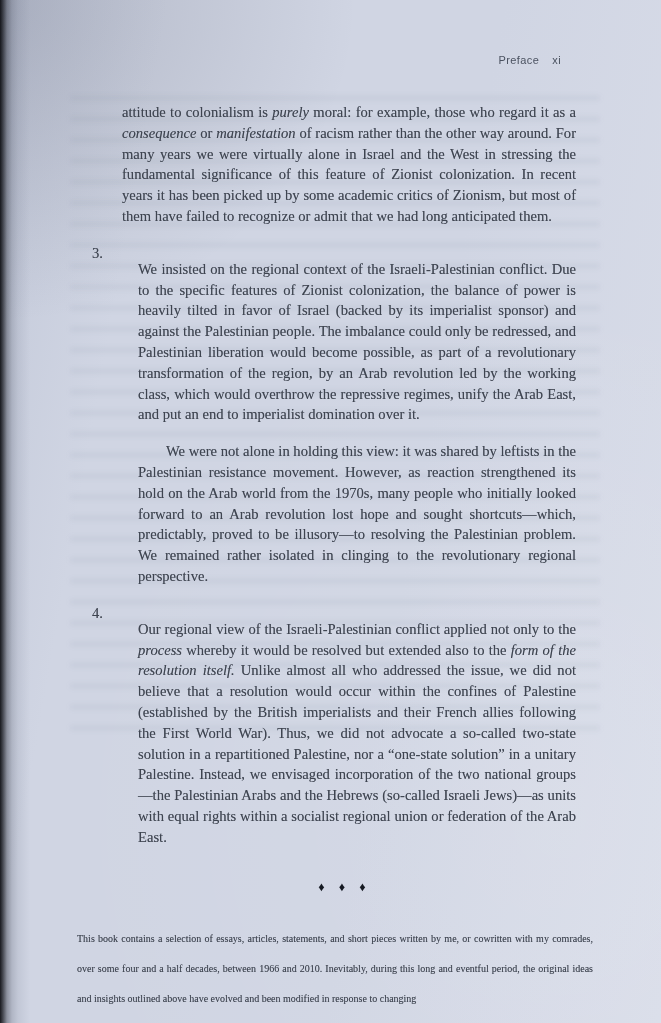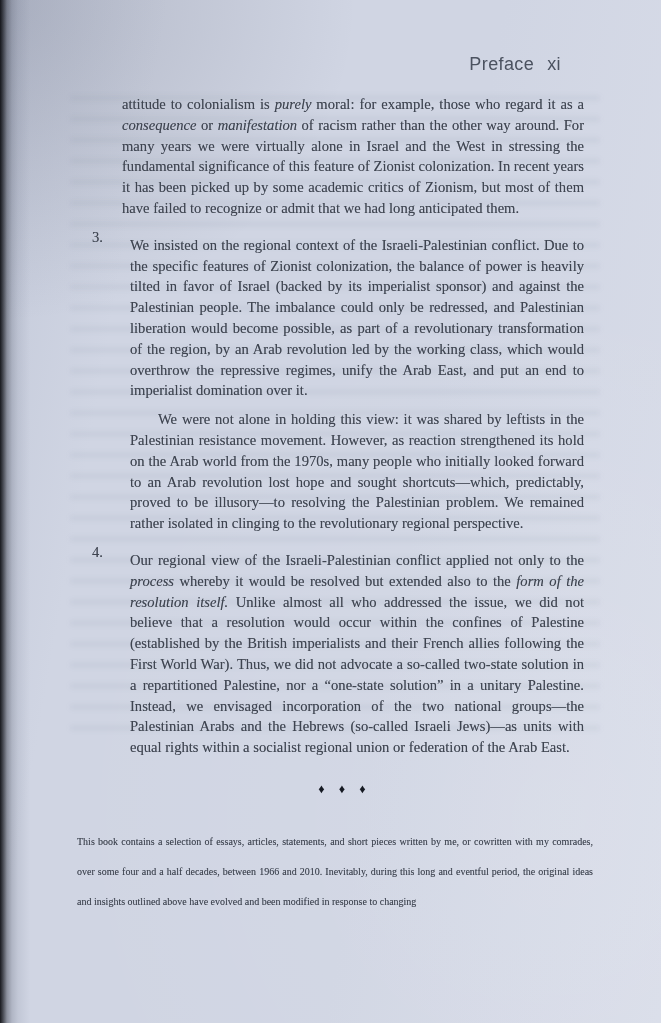--- a/index.html
+++ b/index.html
@@ -26,33 +26,33 @@
     position:absolute;left:70px;top:95px;width:530px;height:640px;
     background:repeating-linear-gradient(180deg,
       rgba(88,98,126,0.05) 0px, rgba(88,98,126,0.05) 6px,
       rgba(88,98,126,0) 6px, rgba(88,98,126,0) 21px);
     filter:blur(2px);
     pointer-events:none;
   }
   .running-head{
     position:absolute;top:54px;right:100px;
     font-family:"Liberation Sans","DejaVu Sans",sans-serif;
-    font-size:18px;color:var(--head-ink,#4b5260);
+    font-size:11px;color:var(--head-ink,#4b5260);
     letter-spacing:0.4px;
     text-align:center;
   }
   .running-head .pgnum{margin-left:13px;}
   .content{
     position:absolute;left:92px;top:86px;width:500px;
     font-size:14.6px;line-height:20.8px;
     color:var(--ink,#3e4450);
     text-align:justify;
     text-shadow:0 0 0.5px rgba(62,68,80,0.45);
   }
-  .content p{margin:8px;}
+  .content p{margin:16px;}
   .cont{margin-left:30px !important;}
   .list-item{display:flex;align-items:flex-start;}
   .list-num{width:30px;flex:none;}
   .list-paras{width:470px;flex:none;}
   .list-paras p.indent{text-indent:28px;}
   .separator{
     width:500px;margin:13px 0 27px 0;
     text-align:center;
     font-size:12.5px;color:#161a23;
     word-spacing:11px;

